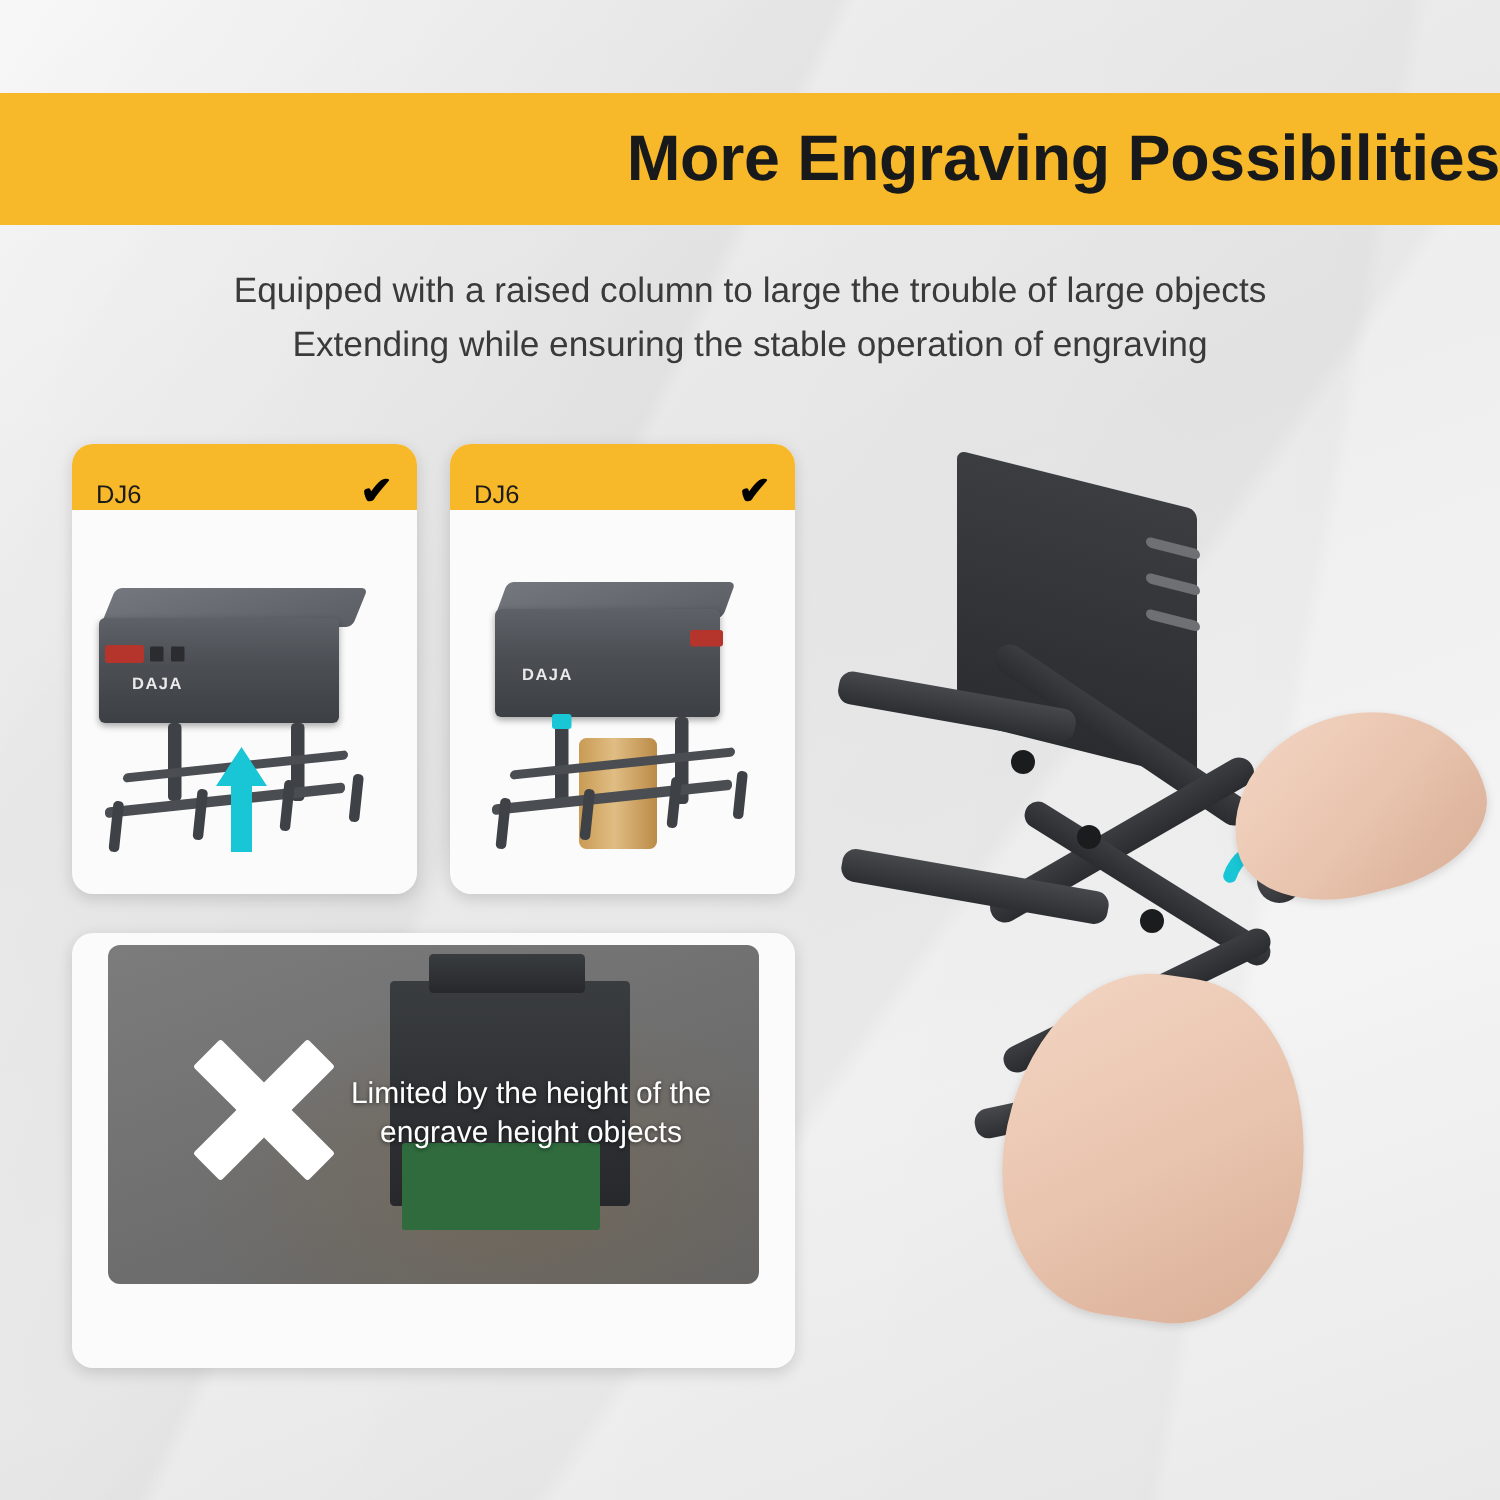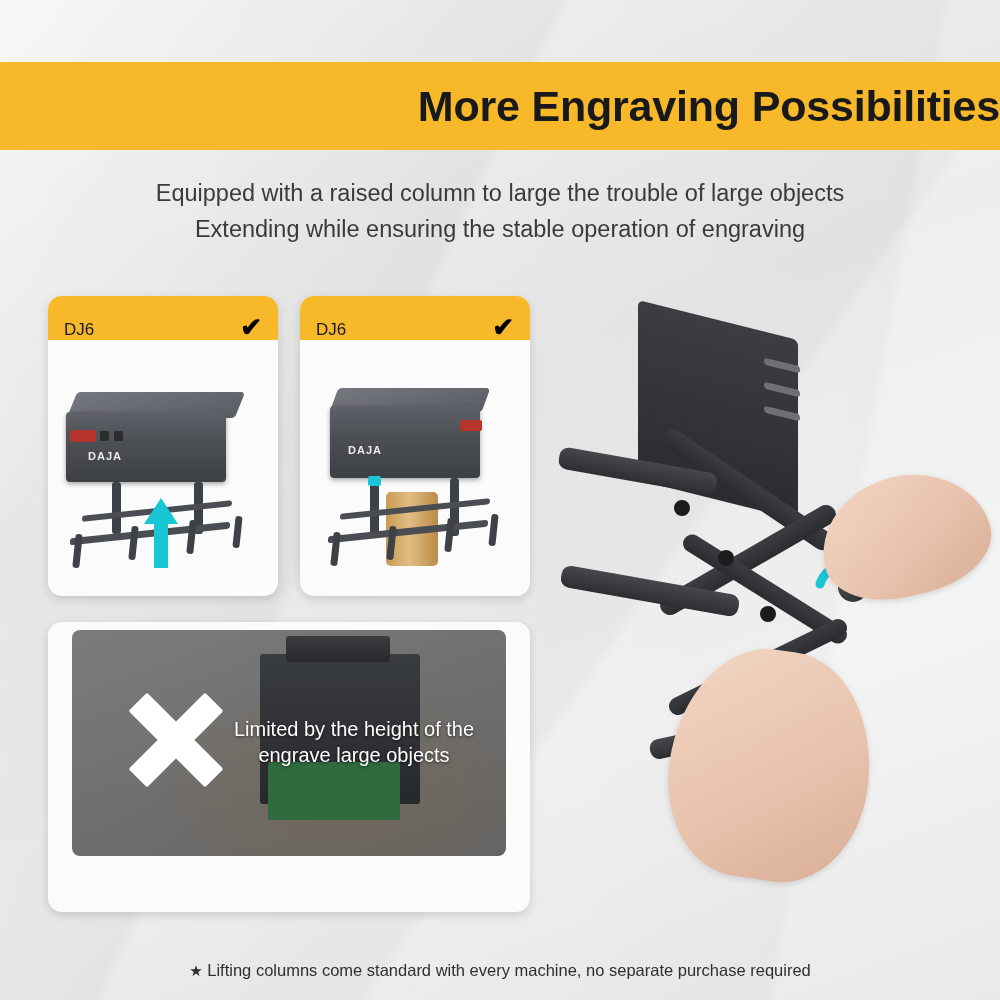--- a/index.html
+++ b/index.html
@@ -238,21 +238,21 @@
 
   <div class="card" style="left:48px;top:622px;width:482px;height:290px;">
     <div class="card-body" style="height:246px;">
       <div class="photo-dark" style="left:24px;top:8px;width:434px;height:226px;">
         <div class="photo-machine" style="left:188px;top:24px;width:160px;height:150px;"></div>
         <div class="photo-machine" style="left:214px;top:6px;width:104px;height:26px;"></div>
         <div class="photo-green" style="left:196px;top:132px;width:132px;height:58px;"></div>
         <div class="big-x" style="left:42px;top:48px;"></div>
         <div class="photo-caption" style="left:142px;top:86px;width:280px;">
           <div>Limited by the height of the</div>
-          <div>engrave large objects</div>
+          <div>engrave height objects</div>
         </div>
       </div>
     </div>
   </div>
 
   <div class="hero">
 
     <div class="stand-part" style="left:118px;top:70px;width:160px;height:180px;transform:skewY(14deg);border-radius:6px;"></div>
     <div class="stand-part" style="left:150px;top:118px;width:96px;height:104px;transform:skewY(14deg);background:#f0f0f0;opacity:0.0;"></div>
 
@@ -277,18 +277,14 @@
 
     <svg width="70" height="60" style="position:absolute;left:290px;top:300px;" class="teal-arrow">
       <path d="M10 34 C 18 10, 50 8, 60 24" stroke="#19c6d6" stroke-width="9" fill="none" stroke-linecap="round"></path>
       <polygon points="58,6 70,26 48,28" fill="#19c6d6"></polygon>
     </svg>
 
     <div class="hand" style="left:300px;top:226px;width:170px;height:120px;transform:rotate(-14deg);"></div>
     <div class="hand" style="left:150px;top:400px;width:200px;height:230px;transform:rotate(8deg);border-radius:45% 45% 40% 40%/55% 55% 45% 45%;"></div>
   </div>
 
-  <div class="footer">
-    <span class="star">★</span>
-    <span>Lifting columns come standard with every machine, no separate purchase required</span>
-  </div>
 
 </div>
 
 </body></html>

